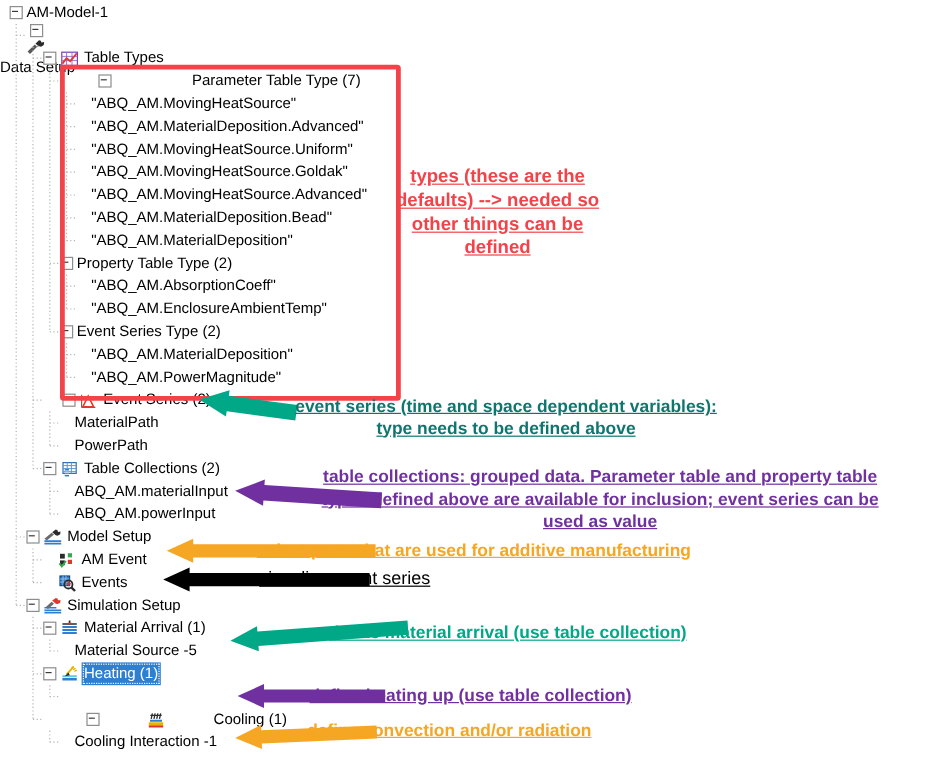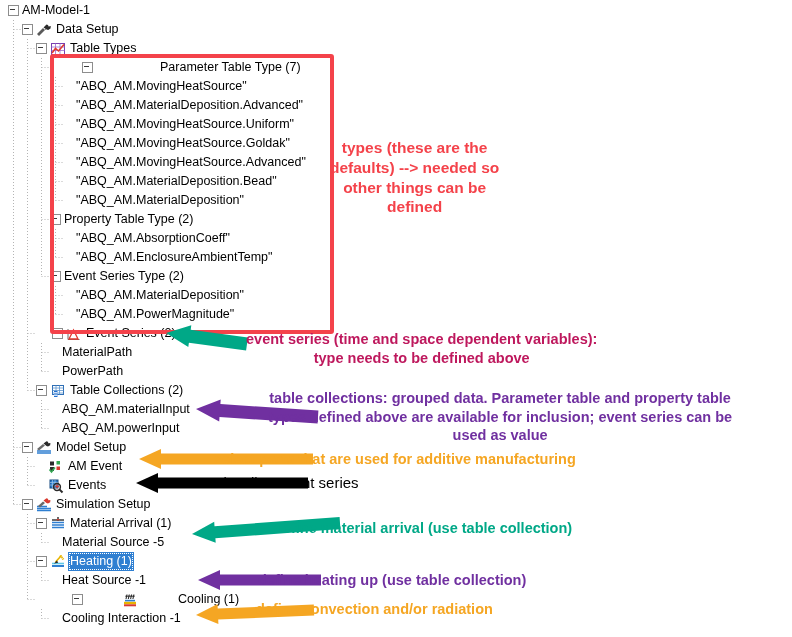--- a/index.html
+++ b/index.html
@@ -76,41 +76,42 @@
     background: transparent;
     pointer-events: none;
   }
 
   
   .anno {
     position: absolute;
     font-family: "Liberation Sans", sans-serif;
     white-space: pre;
     line-height: 1.28;
+    text-decoration: underline;
   }
 
   
   #arrows {
     position: absolute;
     left: 0; top: 0;
     width: 792px; height: 637px;
     pointer-events: none;
   }
 </style>
 </head>
 <body>
 
 <div id="tree" style="height: 628px;">
     <div class="row" style="position: absolute; top: 1px; left: 0px;">
       <span style="display: inline-block; width: 8px; flex: 0 0 auto;"></span>
       <span class="expander"></span>
       <span class="ico" style="width: 0px; margin-right: 0px;"></span>
       <span class="lbl">AM-Model-1</span>
     </div>
-    <div class="row" style="position: absolute; top: 20px; left: 0px;">
+    <div class="row" style="position: absolute; top: 20px; left: 0px; flex-direction: column;">
       <span style="display: inline-block; width: 22px; flex: 0 0 auto;"></span>
       <span class="expander"></span>
       <span class="ico"><svg width="16" height="16" viewBox="0 0 16 16">
           <path d="M1 12l6-6 2 2-6 6z" fill="#5a5a5a"></path>
           <path d="M7.5 5.5l3-3 1.5.4.6 1.6 2.2-.6-.3 2.6-2.3 1.4-1.6-.3z" fill="#2b2b2b"></path>
           <path d="M9 7l1 1" stroke="#8a8a8a" stroke-width="1"></path>
         </svg></span>
       <span class="lbl">Data Setup</span>
     </div>
     <div class="row" style="position: absolute; top: 39px; left: 0px;">
@@ -316,26 +317,20 @@
       <span style="display: inline-block; width: 36px; flex: 0 0 auto;"></span>
       <span class="expander"></span>
       <span class="ico"><svg width="16" height="16" viewBox="0 0 16 16">
           <path d="M2 12h12" stroke="#2f7fd1" stroke-width="2"></path>
           <path d="M2 9.5h12" stroke="#5ec8e8" stroke-width="1.6"></path>
           <path d="M11.5 1.5 L5.5 8" stroke="#e8b400" stroke-width="1.6"></path>
           <path d="M4 9.5 L7 6.5 L8.2 8.8 Z" fill="#2b2b2b"></path>
           <path d="M9.5 2.5l2-1M11 4l2-1M12 5.5l2-1" stroke="#e8b400" stroke-width="1.1"></path>
         </svg></span>
       <span class="lbl sel">Heating (1)</span>
-    </div>
-    <div class="row" style="position: absolute; top: 571px; left: 0px;">
-      <span style="display: inline-block; width: 50px; flex: 0 0 auto;"></span>
-      <span style="display: inline-block; width: 12px; flex: 0 0 auto;"></span>
-      <span class="ico" style="width: 0px; margin-right: 0px;"></span>
-      <span class="lbl">Heat Source -1</span>
     </div>
     <div class="row" style="position: absolute; top: 590px; left: 0px; gap: 36px;">
       <span style="display: inline-block; width: 36px; flex: 0 0 auto;"></span>
       <span class="expander"></span>
       <span class="ico"><svg width="16" height="16" viewBox="0 0 16 16">
           <path d="M2 11h12" stroke="#e8b400" stroke-width="2.4"></path>
           <path d="M2 13.3h12" stroke="#d93a2f" stroke-width="2"></path>
           <path d="M3 8.6h10" stroke="#2f7fd1" stroke-width="1.6"></path>
           <path d="M4 7 L5 2.5M6.3 7 L7.3 2.5M8.6 7 L9.6 2.5M10.9 7 L11.9 2.5" stroke="#2b2b2b" stroke-width="1.1"></path>
           <path d="M3.3 4.2h9.4" stroke="#2b2b2b" stroke-width="1"></path>
@@ -404,19 +399,19 @@
     <polygon points="247.9,337.6 190.7,329.8 191.3,325.3 166.0,333.0 188.3,347.1 188.9,342.7 246.1,350.4" fill="#00a887"></polygon>
     <polygon points="318.4,410.5 220.4,404.1 220.7,399.6 196.0,409.0 219.2,421.5 219.5,417.1 317.6,423.5" fill="#7030a0"></polygon>
     <polygon points="313.0,453.5 161.0,453.5 161.0,449.0 139.0,459.0 161.0,469.0 161.0,464.5 313.0,464.5" fill="#f5a623"></polygon>
     <polygon points="308.0,477.5 158.0,477.5 158.0,473.0 136.0,483.0 158.0,493.0 158.0,488.5 308.0,488.5" fill="#000000"></polygon>
     <polygon points="339.6,517.0 214.5,526.3 214.2,521.8 192.0,534.0 215.7,542.8 215.4,538.3 340.4,529.0" fill="#00a887"></polygon>
     <polygon points="321.0,574.5 220.0,574.5 220.0,570.0 198.0,580.0 220.0,590.0 220.0,585.5 321.0,585.5" fill="#7030a0"></polygon>
     <polygon points="313.8,604.5 217.7,608.6 217.6,604.1 196.0,615.0 218.4,624.1 218.2,619.6 314.2,615.5" fill="#f5a623"></polygon>
   </svg>
 
 <div class="anno" id="anno-types-note" style="left: 330px; top: 138px; color: rgb(244, 66, 74); font-size: 15.5px; font-weight: 700; text-align: center;"><div>types (these are the</div><div>defaults) --&gt; needed so</div><div>other things can be</div><div>defined</div></div>
-<div class="anno" id="anno-event-series-note" style="left: 246px; top: 330px; color: #be185d; font-size: 14.5px; font-weight: 700; text-align: center;"><div>event series (time and space dependent variables):</div><div>type needs to be defined above</div></div>
+<div class="anno" id="anno-event-series-note" style="left: 246px; top: 330px; color: #0f766e; font-size: 14.5px; font-weight: 700; text-align: center;"><div>event series (time and space dependent variables):</div><div>type needs to be defined above</div></div>
 <div class="anno" id="anno-table-collections-note" style="left: 268px; top: 389px; color: rgb(112, 48, 160); font-size: 14.5px; font-weight: 700; text-align: center;"><div>table collections: grouped data. Parameter table and property table</div><div>types defined above are available for inclusion; event series can be</div><div>used as value</div></div>
 <div class="anno" id="anno-am-parts-note" style="left: 214px; top: 450px; color: rgb(245, 166, 35); font-size: 14.5px; font-weight: 700; text-align: left;"><div>select parts that are used for additive manufacturing</div></div>
 <div class="anno" id="anno-events-note" style="left: 216px; top: 473px; color: rgb(0, 0, 0); font-size: 15px; font-weight: 400; text-align: left;"><div>visualize event series</div></div>
 <div class="anno" id="anno-material-arrival-note" style="left: 274px; top: 519px; color: rgb(0, 168, 135); font-size: 14.5px; font-weight: 700; text-align: left;"><div>define material arrival (use table collection)</div></div>
 <div class="anno" id="anno-heating-note" style="left: 258px; top: 571px; color: rgb(112, 48, 160); font-size: 14.5px; font-weight: 700; text-align: left;"><div>define heating up (use table collection)</div></div>
 <div class="anno" id="anno-cooling-note" style="left: 256px; top: 600px; color: rgb(245, 166, 35); font-size: 14.5px; font-weight: 700; text-align: left;"><div>define convection and/or radiation</div></div>
 
 </body></html>

